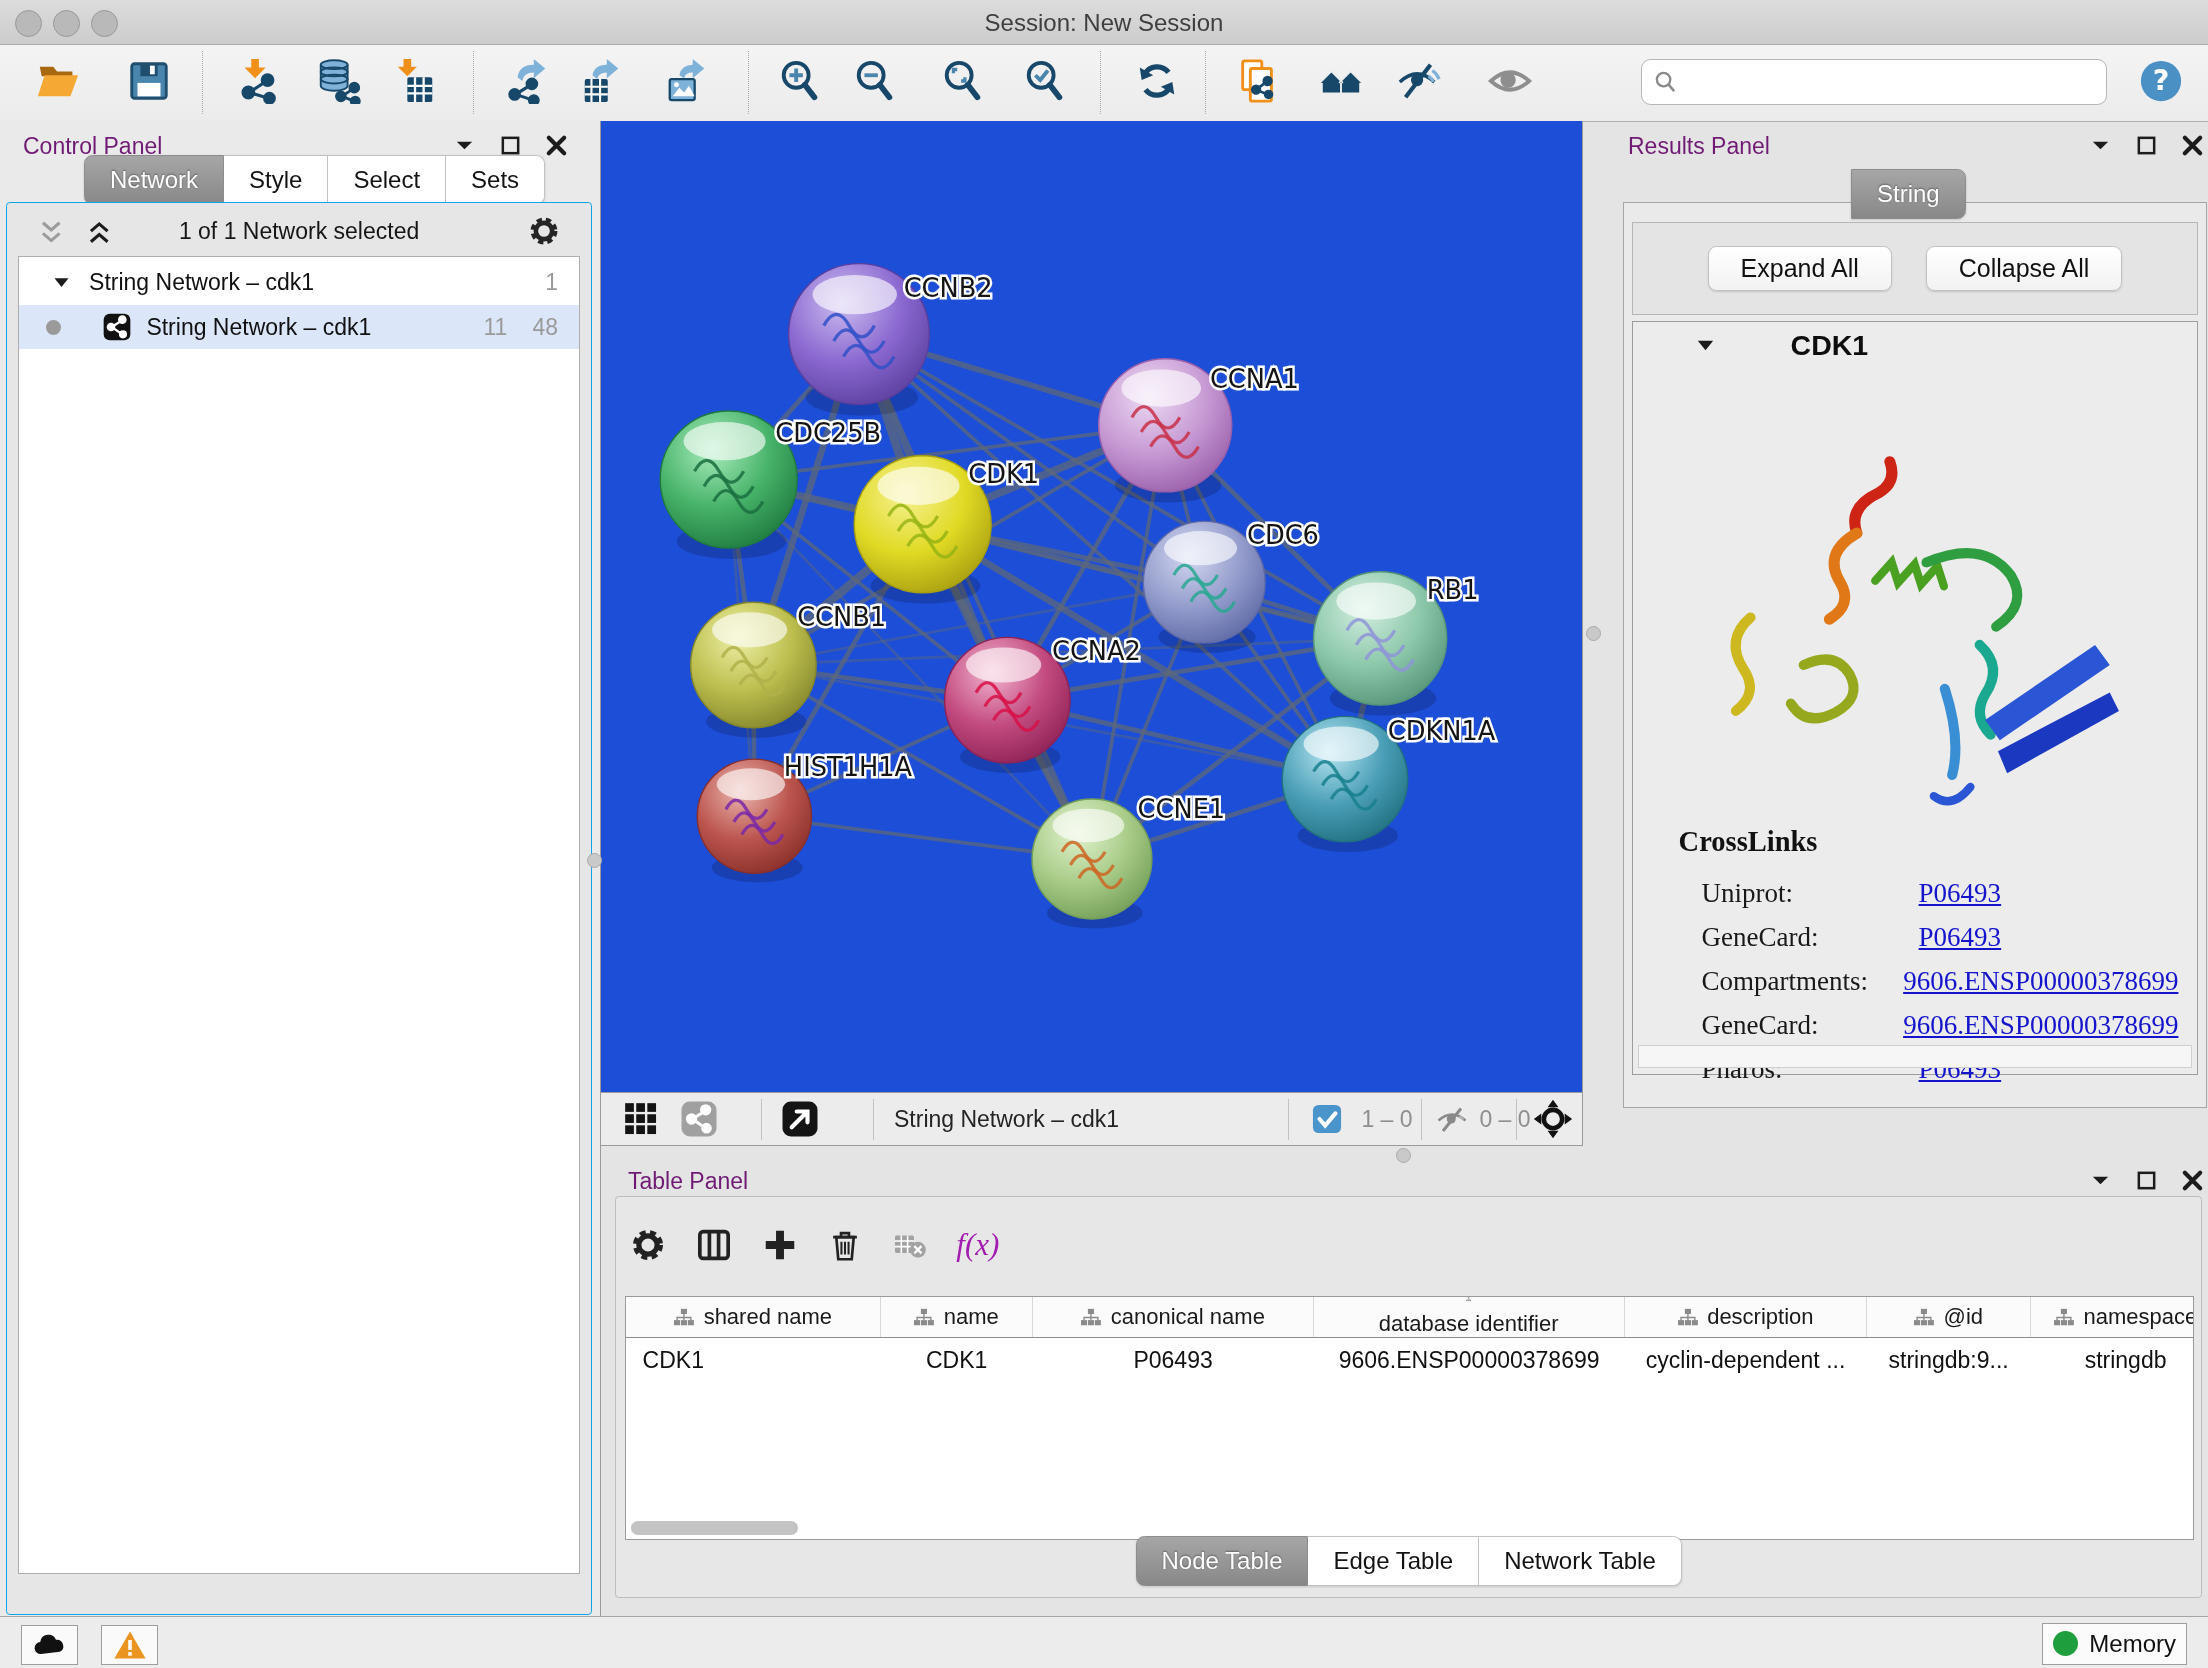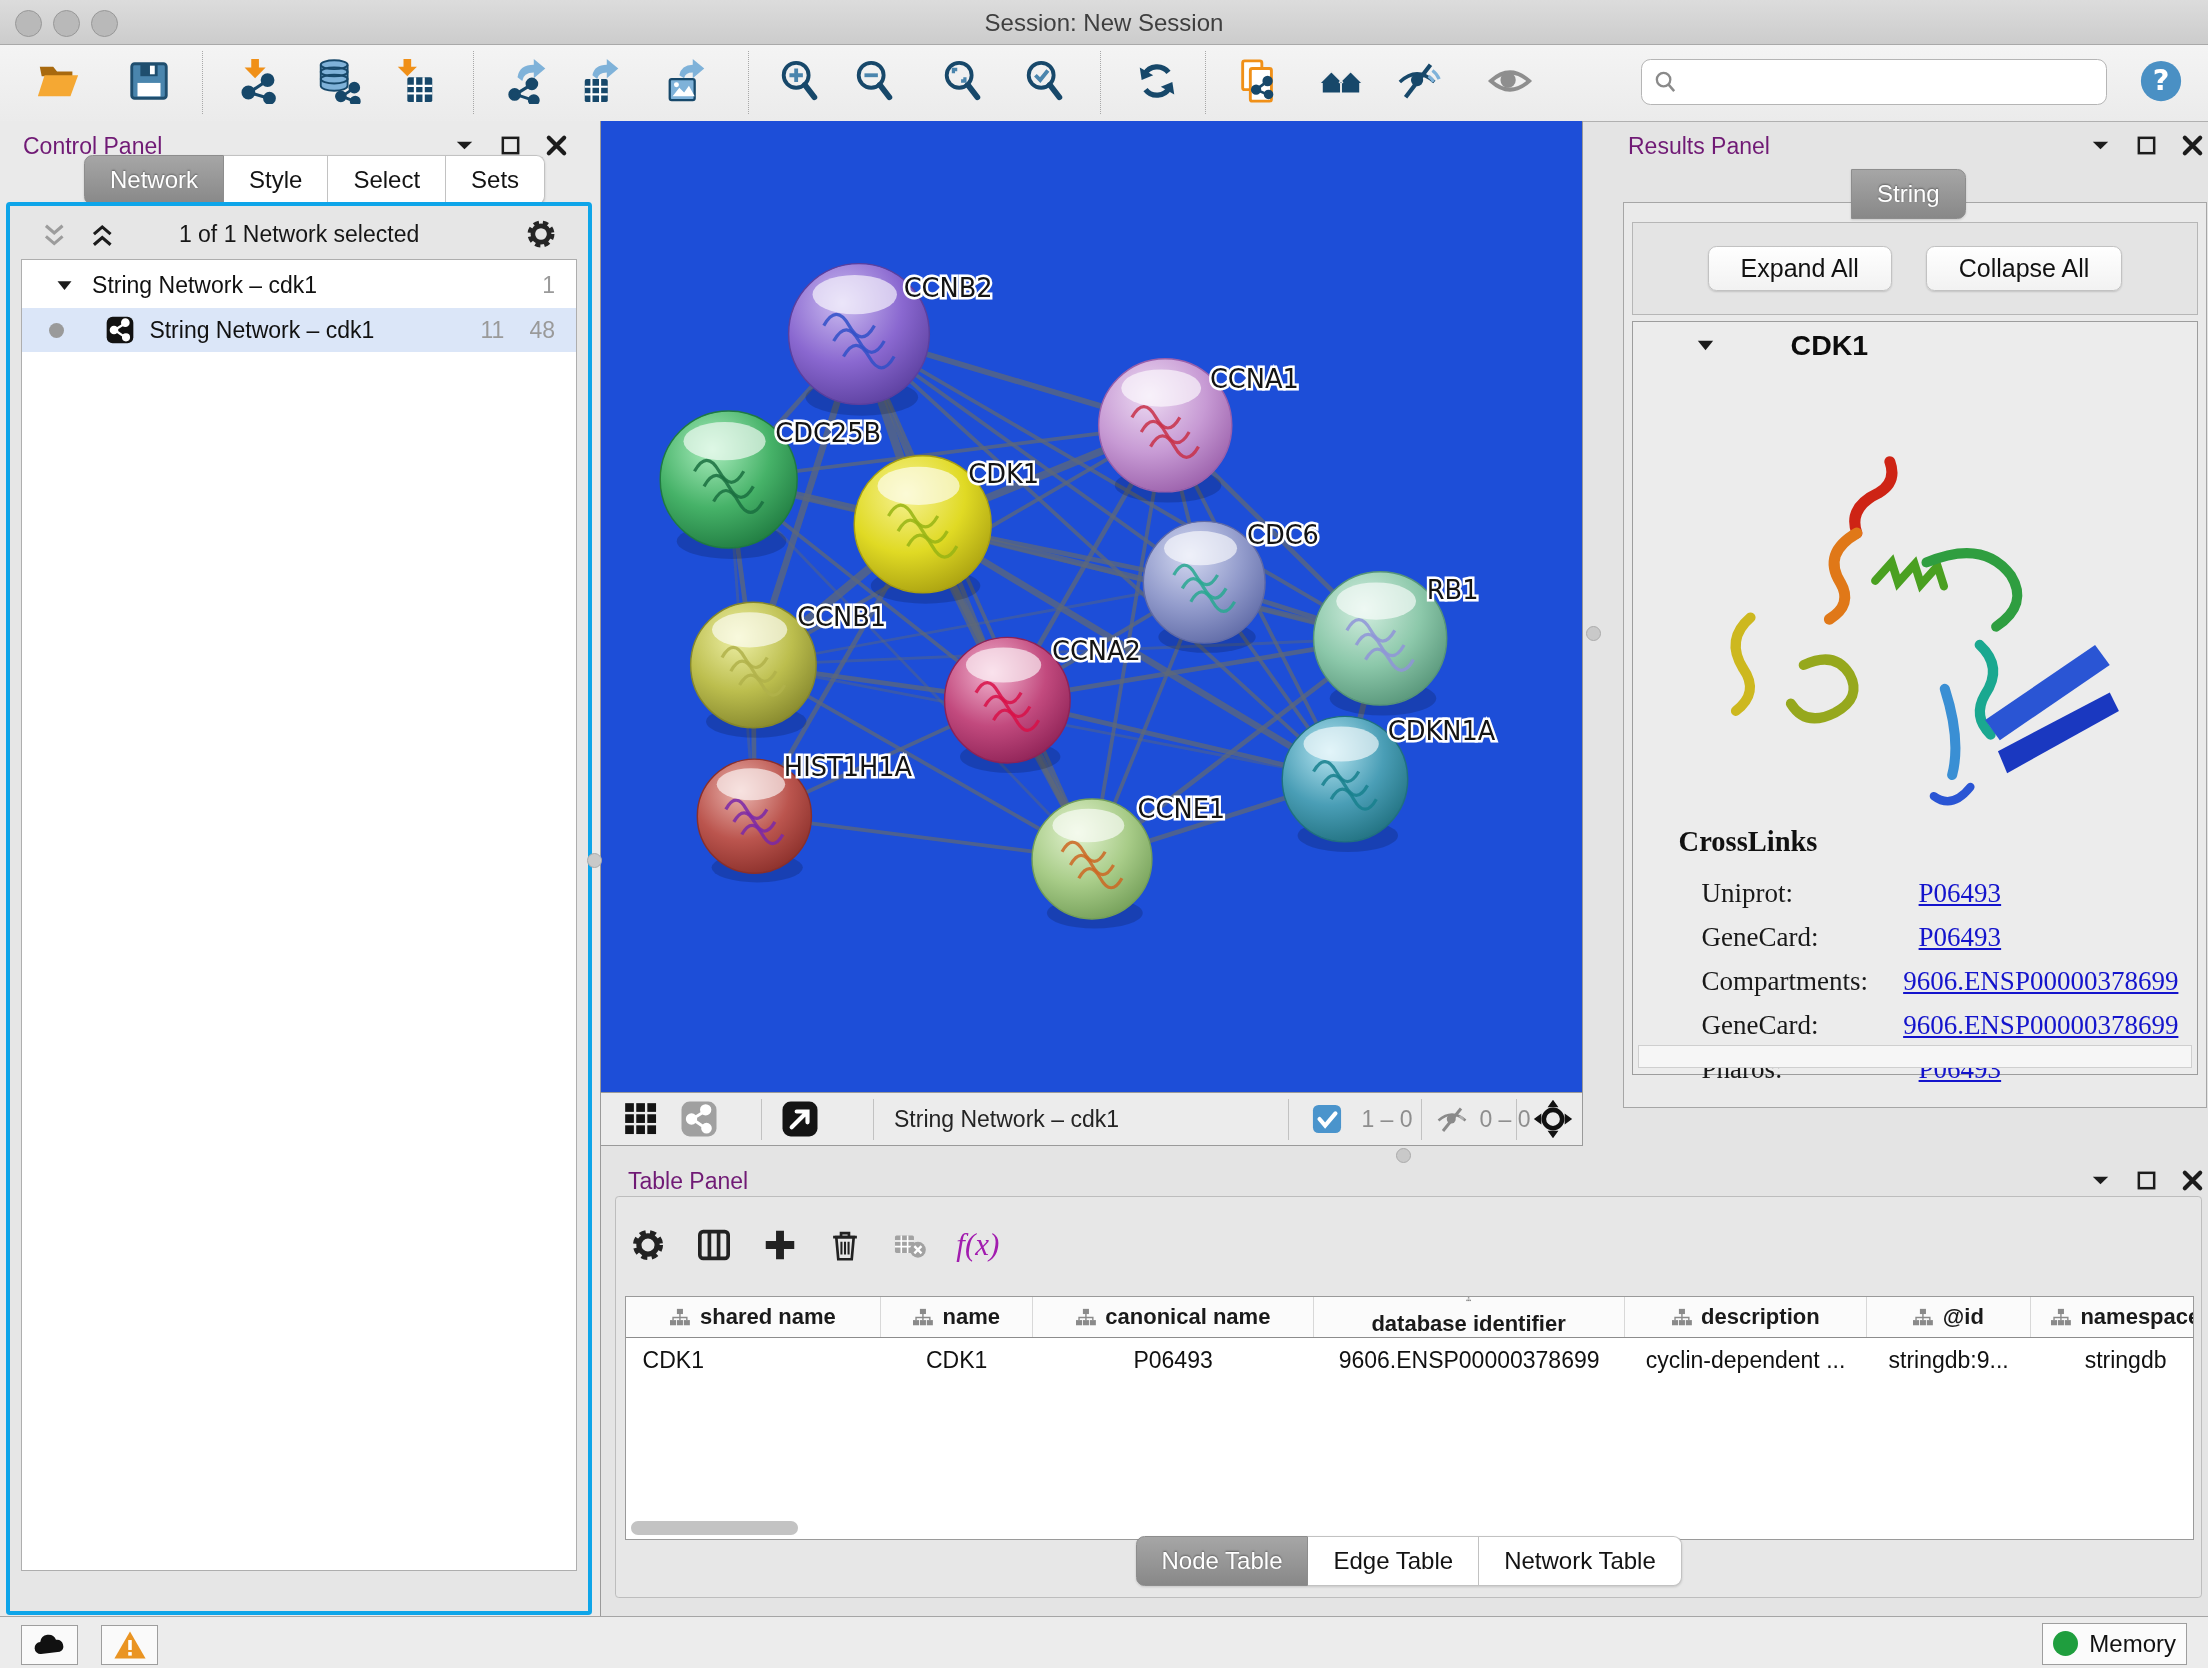--- a/index.html
+++ b/index.html
@@ -34,21 +34,21 @@
   .seg .tab{height:48px;line-height:48px;padding:0 25px;background:#fff;
     border:1px solid #c2c2c2;border-left:none;font-size:24px;color:#131313;white-space:nowrap;}
   .seg .tab:first-child{border-left:1px solid #c2c2c2;border-radius:8.6px 0 0 8.6px;}
   .seg .tab:last-child{border-radius:0 8.6px 8.6px 0;}
   .seg .tab.active{background:linear-gradient(#a6a6a6,#888888);color:#fff;
     text-shadow:0 -1px 1.9px rgba(0,0,0,.4);border-color:#8d8d8d;}
   
   .cpanel{position:absolute;left:0;top:121px;width:600px;bottom:51px;
     background:#eaeaea;border-right:1px solid #9a9a9a;}
   .cp-inner{position:absolute;left:5.7px;top:81px;right:7.6px;bottom:1.9px;
-    background:#e6e6e6;border:4px solid #0ea5e9;border-radius:3.8px;}
+    background:#e6e6e6;border:1px solid #0ea5e9;border-radius:3.8px;}
   .cp-toolrow{position:absolute;left:0;right:0;top:7.6px;height:42px;}
   .tree-box{position:absolute;left:11.4px;right:11.4px;top:53px;bottom:40px;
     background:#fff;border:1px solid #aeaeae;}
   .tree-row{position:absolute;left:0;right:0;height:44px;display:flex;align-items:center;
     font-size:23px;color:#111;}
   .tree-row.selected{background:#dbe6f8;}
   .tree-count{color:#9a9a9a;}
   
   .canvas{position:absolute;left:601px;top:121px;width:981px;height:971px;background:#1d4ed8;
     border-right:1px solid #9a9a9a;}
@@ -86,21 +86,21 @@
   
   .tpanel-box{position:absolute;left:615px;top:1196px;right:5.7px;bottom:70px;
     background:#e7e7e7;border:1px solid #bdbdbd;border-radius:3.8px;}
   .tp-toolbar{position:absolute;left:13.3px;top:19px;height:57px;display:flex;align-items:center;gap:27px;}
   .fx{font-family:"Liberation Serif","DejaVu Serif",serif;font-style:italic;
     font-size:31px;color:#a21caf;}
   .tbl{position:absolute;left:8.6px;top:99px;right:7.6px;height:242px;background:#fff;
     border:1px solid #9a9a9a;overflow:hidden;}
   .tbl-head{display:flex;height:40px;background:#fbfbfb;border-bottom:1.9px solid #8c8c8c;}
   .th{display:flex;align-items:center;justify-content:center;gap:9.5px;font-size:22px;color:#1a1a1a;
-    border-right:1px solid #d8d8d8;box-sizing:border-box;flex:none;font-weight:bold;}
+    border-right:1px solid #d8d8d8;box-sizing:border-box;flex:none;}
   .tbl-row{display:flex;height:44px;}
   .td{display:flex;align-items:center;justify-content:center;font-size:23px;color:#111;
     box-sizing:border-box;flex:none;white-space:nowrap;overflow:hidden;}
   .td.left{justify-content:flex-start;padding-left:17px;}
   .hscroll{position:absolute;left:5.7px;bottom:3.8px;width:167px;height:14.3px;border-radius:7.6px;background:#c3c3c3;}
   .tp-tabs-wrap{position:absolute;left:0;right:0;bottom:11.4px;display:flex;justify-content:center;}
   
   .statusbar{position:absolute;left:0;bottom:0;width:100%;height:51px;background:#ececec;
     border-top:1px solid #a5a5a5;}
   .sb-btn{position:absolute;top:7.6px;width:55px;height:38px;background:#fafafa;

